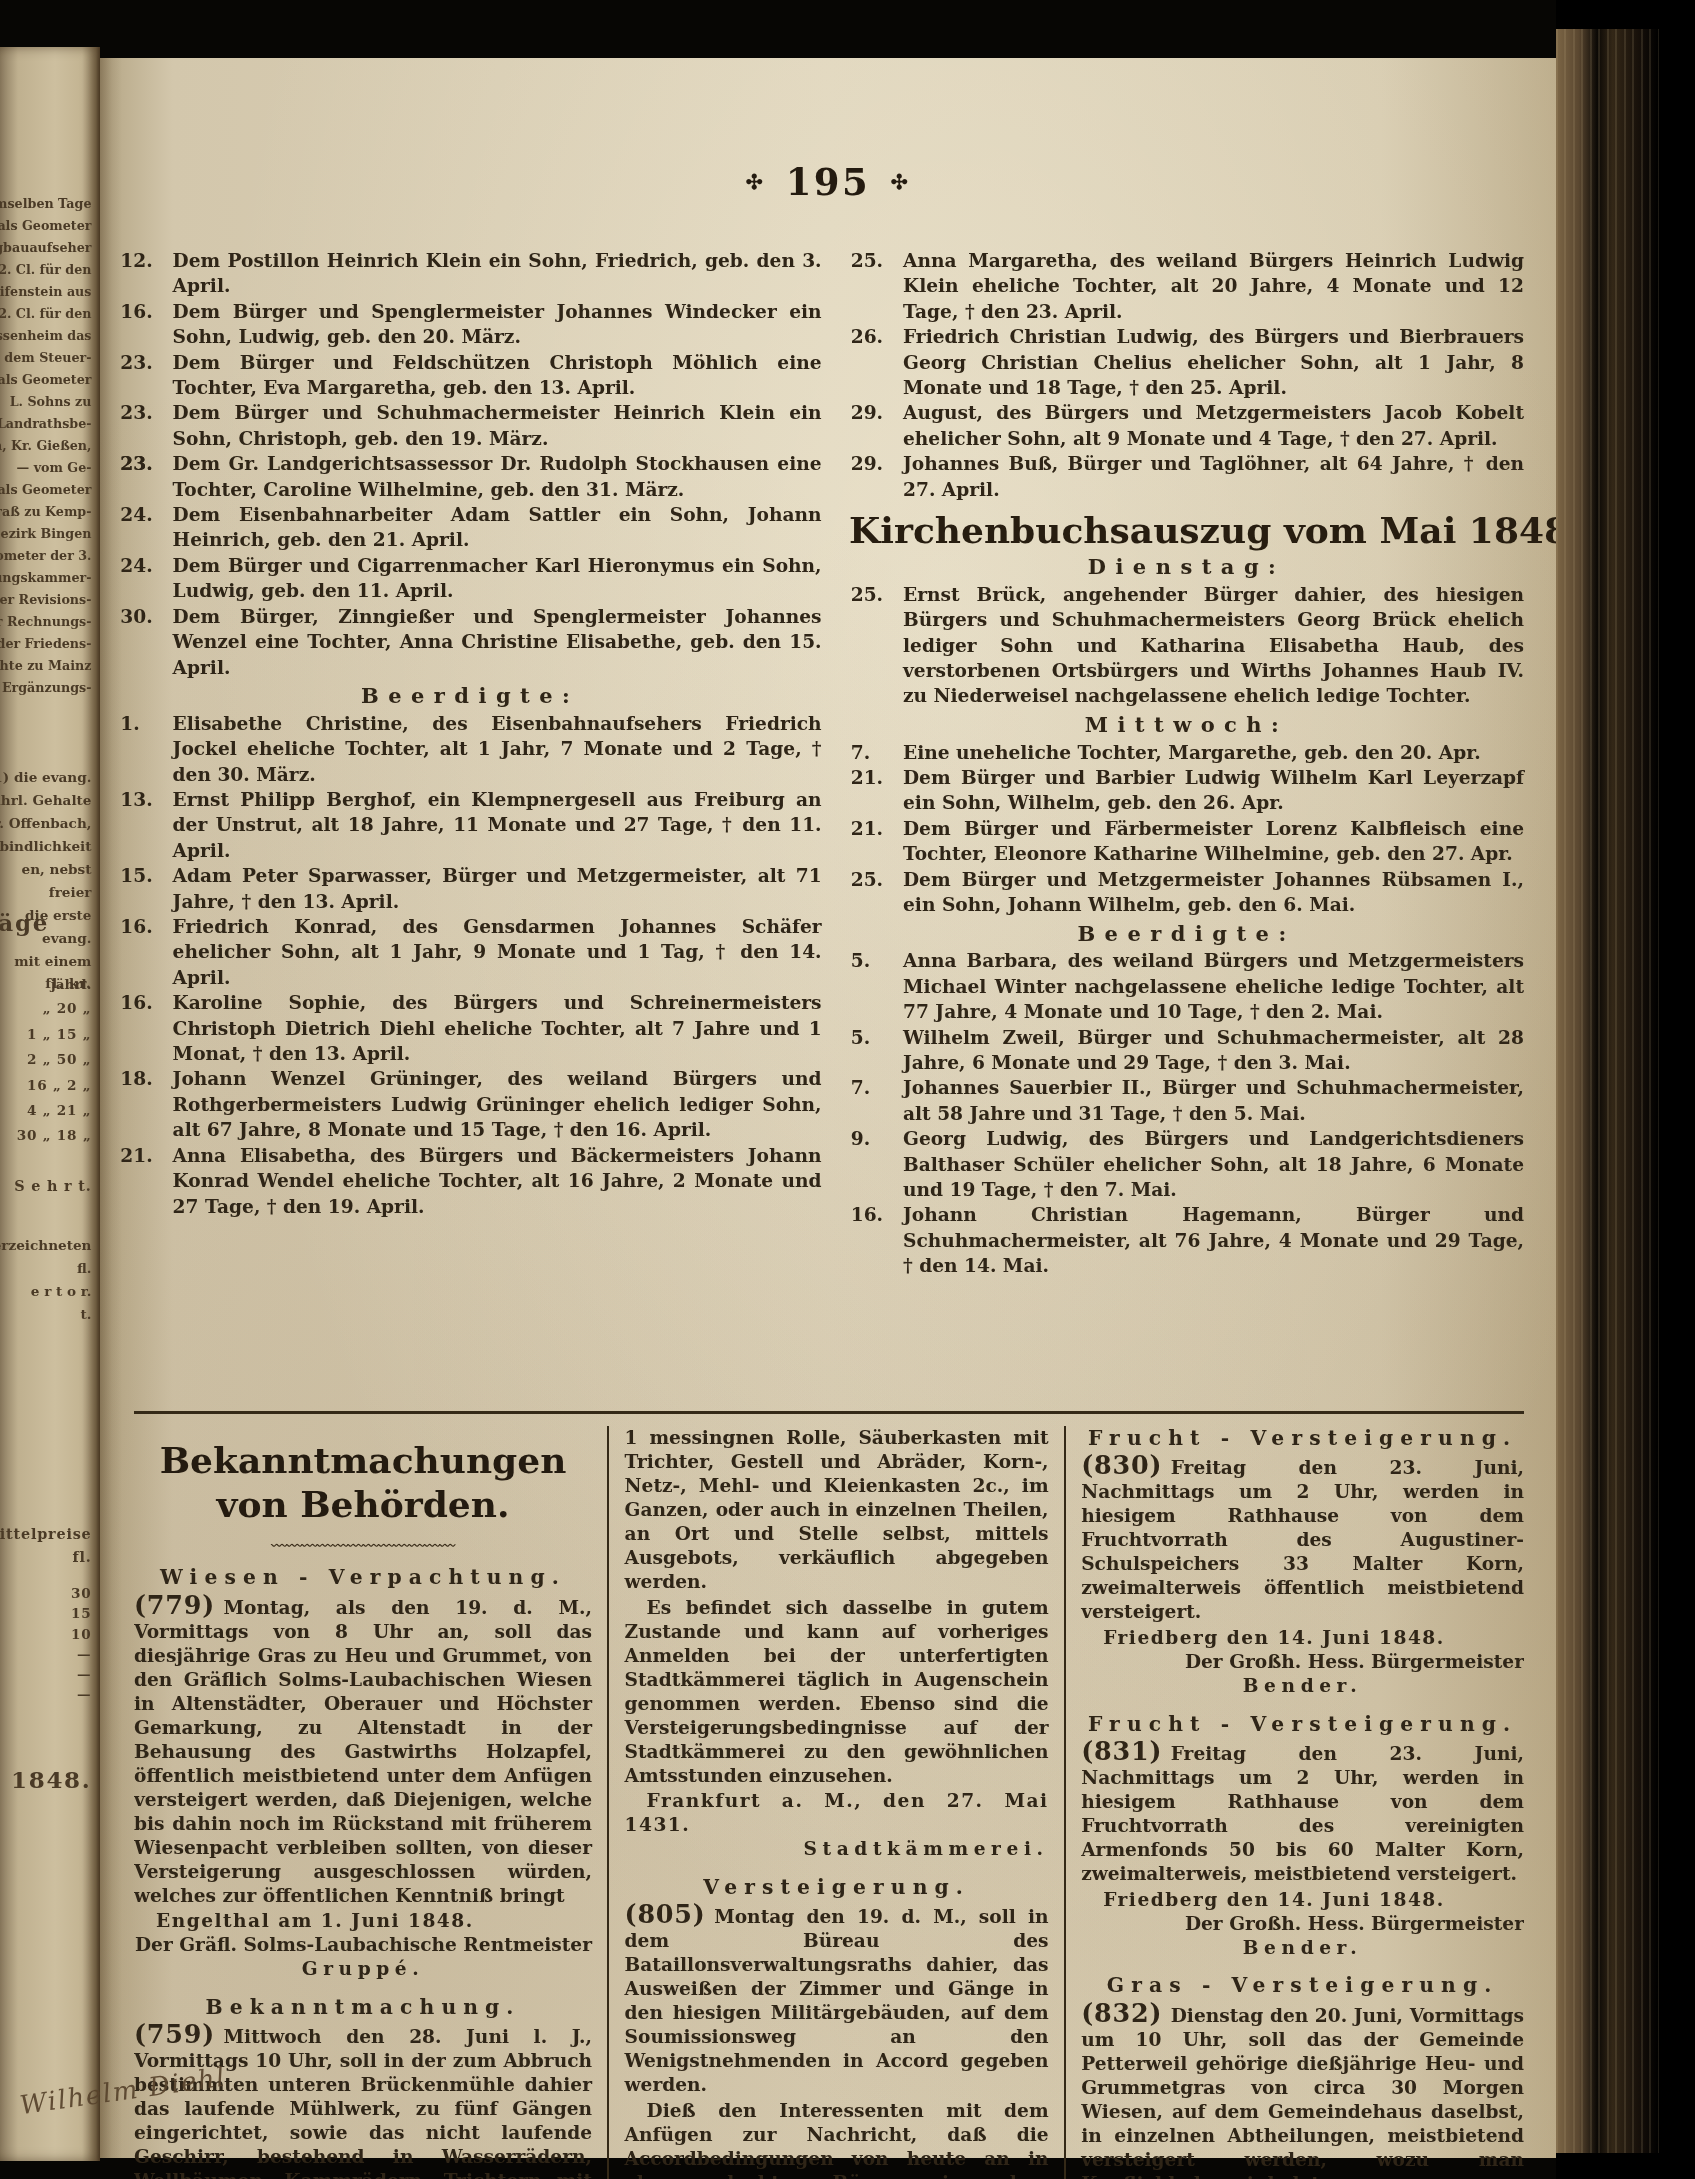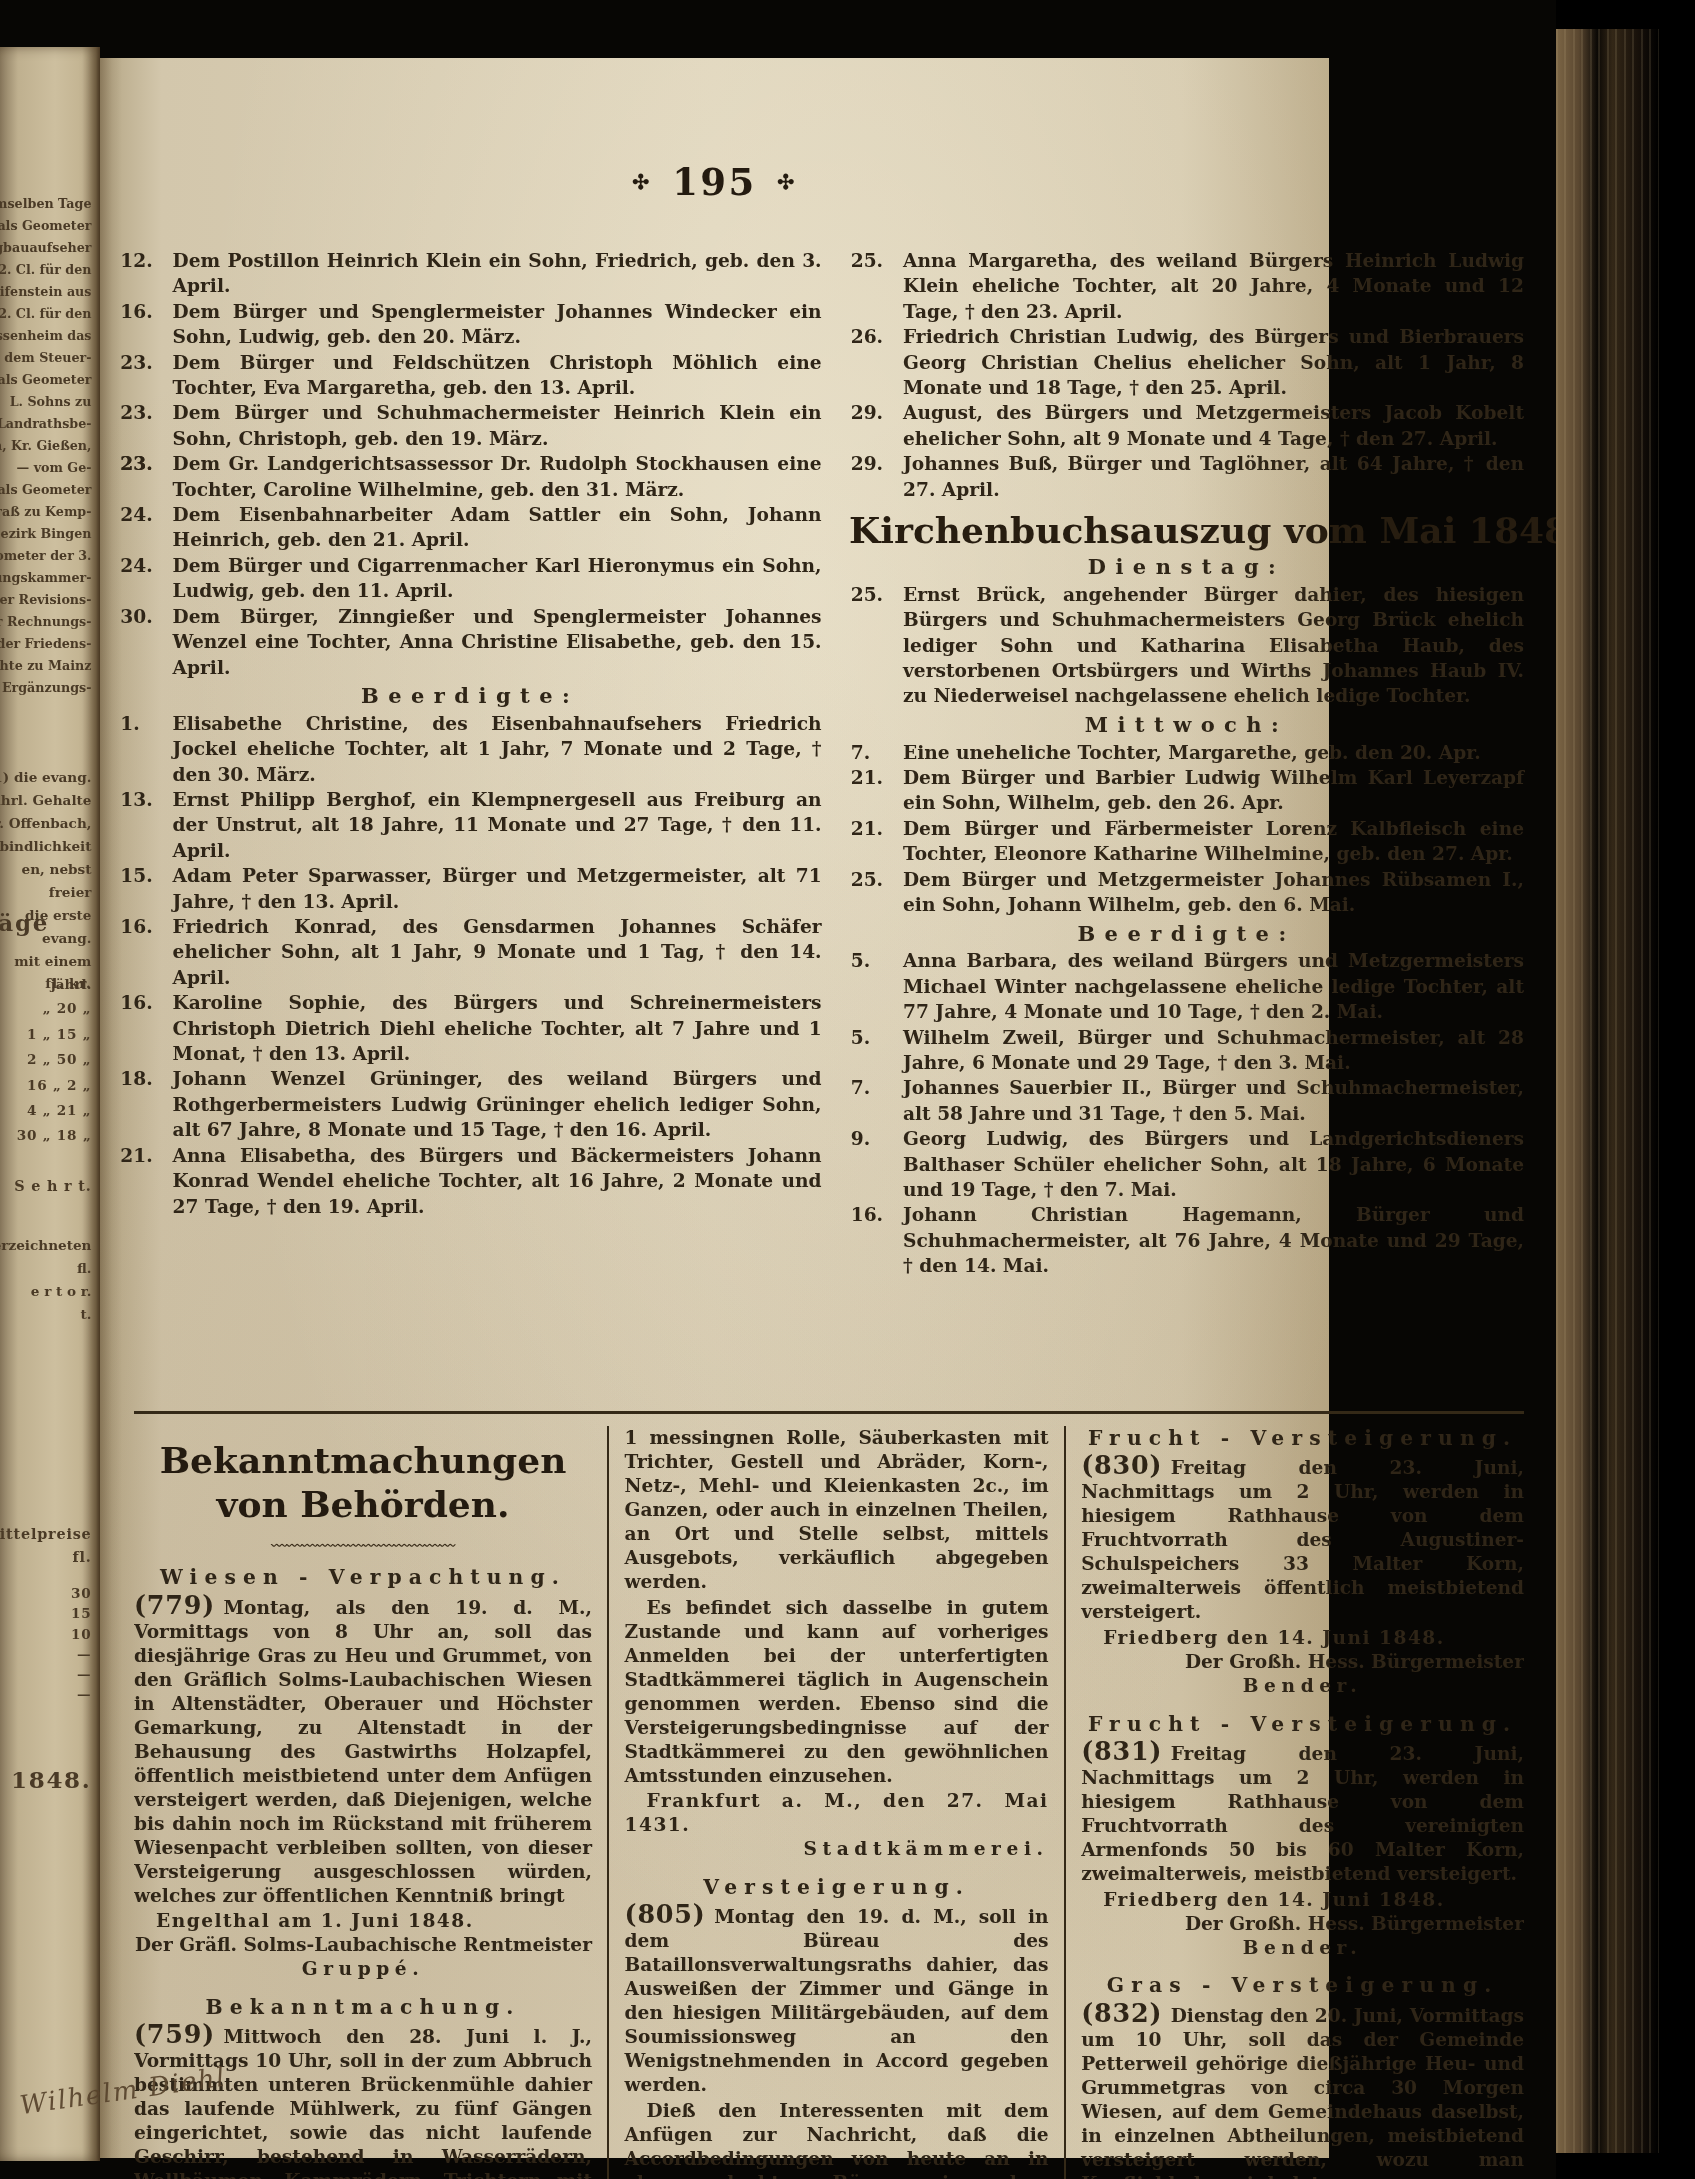--- a/index.html
+++ b/index.html
@@ -19,21 +19,21 @@
   .frag{
     position:absolute;right:8.5px;color:#4a3a26;font-weight:bold;
     font-size:13.6px;line-height:23px;text-align:right;white-space:pre-line;
   }
   .frag.small{font-size:12.7px;line-height:22px;}
   .frag.table{font-size:13.6px;line-height:25.4px;letter-spacing:0.8px;}
   .frag.big{font-size:23px;letter-spacing:1.7px;}
   .frag.head{font-size:14.4px;letter-spacing:0.8px;}
   
   .page{
-    position:absolute;left:100px;top:58px;width:1229px;height:2100px;
+    position:absolute;left:100px;top:58px;width:1456px;height:2100px;
     background:
       radial-gradient(ellipse at 58% 26%, rgba(255,250,232,.38), transparent 62%),
       radial-gradient(ellipse at 20% 85%, rgba(120,92,52,.14), transparent 60%),
       radial-gradient(ellipse at 90% 60%, rgba(120,92,52,.12), transparent 55%),
       linear-gradient(90deg,#b4a584 0,#d3c7ac 5%,#dbd0b6 50%,#d5c9ad 88%,#bcac8a 100%);
     color:#2f2517;
   }
   .page::before{ 
     content:"";position:absolute;left:0;top:0;width:22px;height:100%;
     background:linear-gradient(90deg,rgba(70,50,25,.38),rgba(70,50,25,.10) 55%,transparent);

